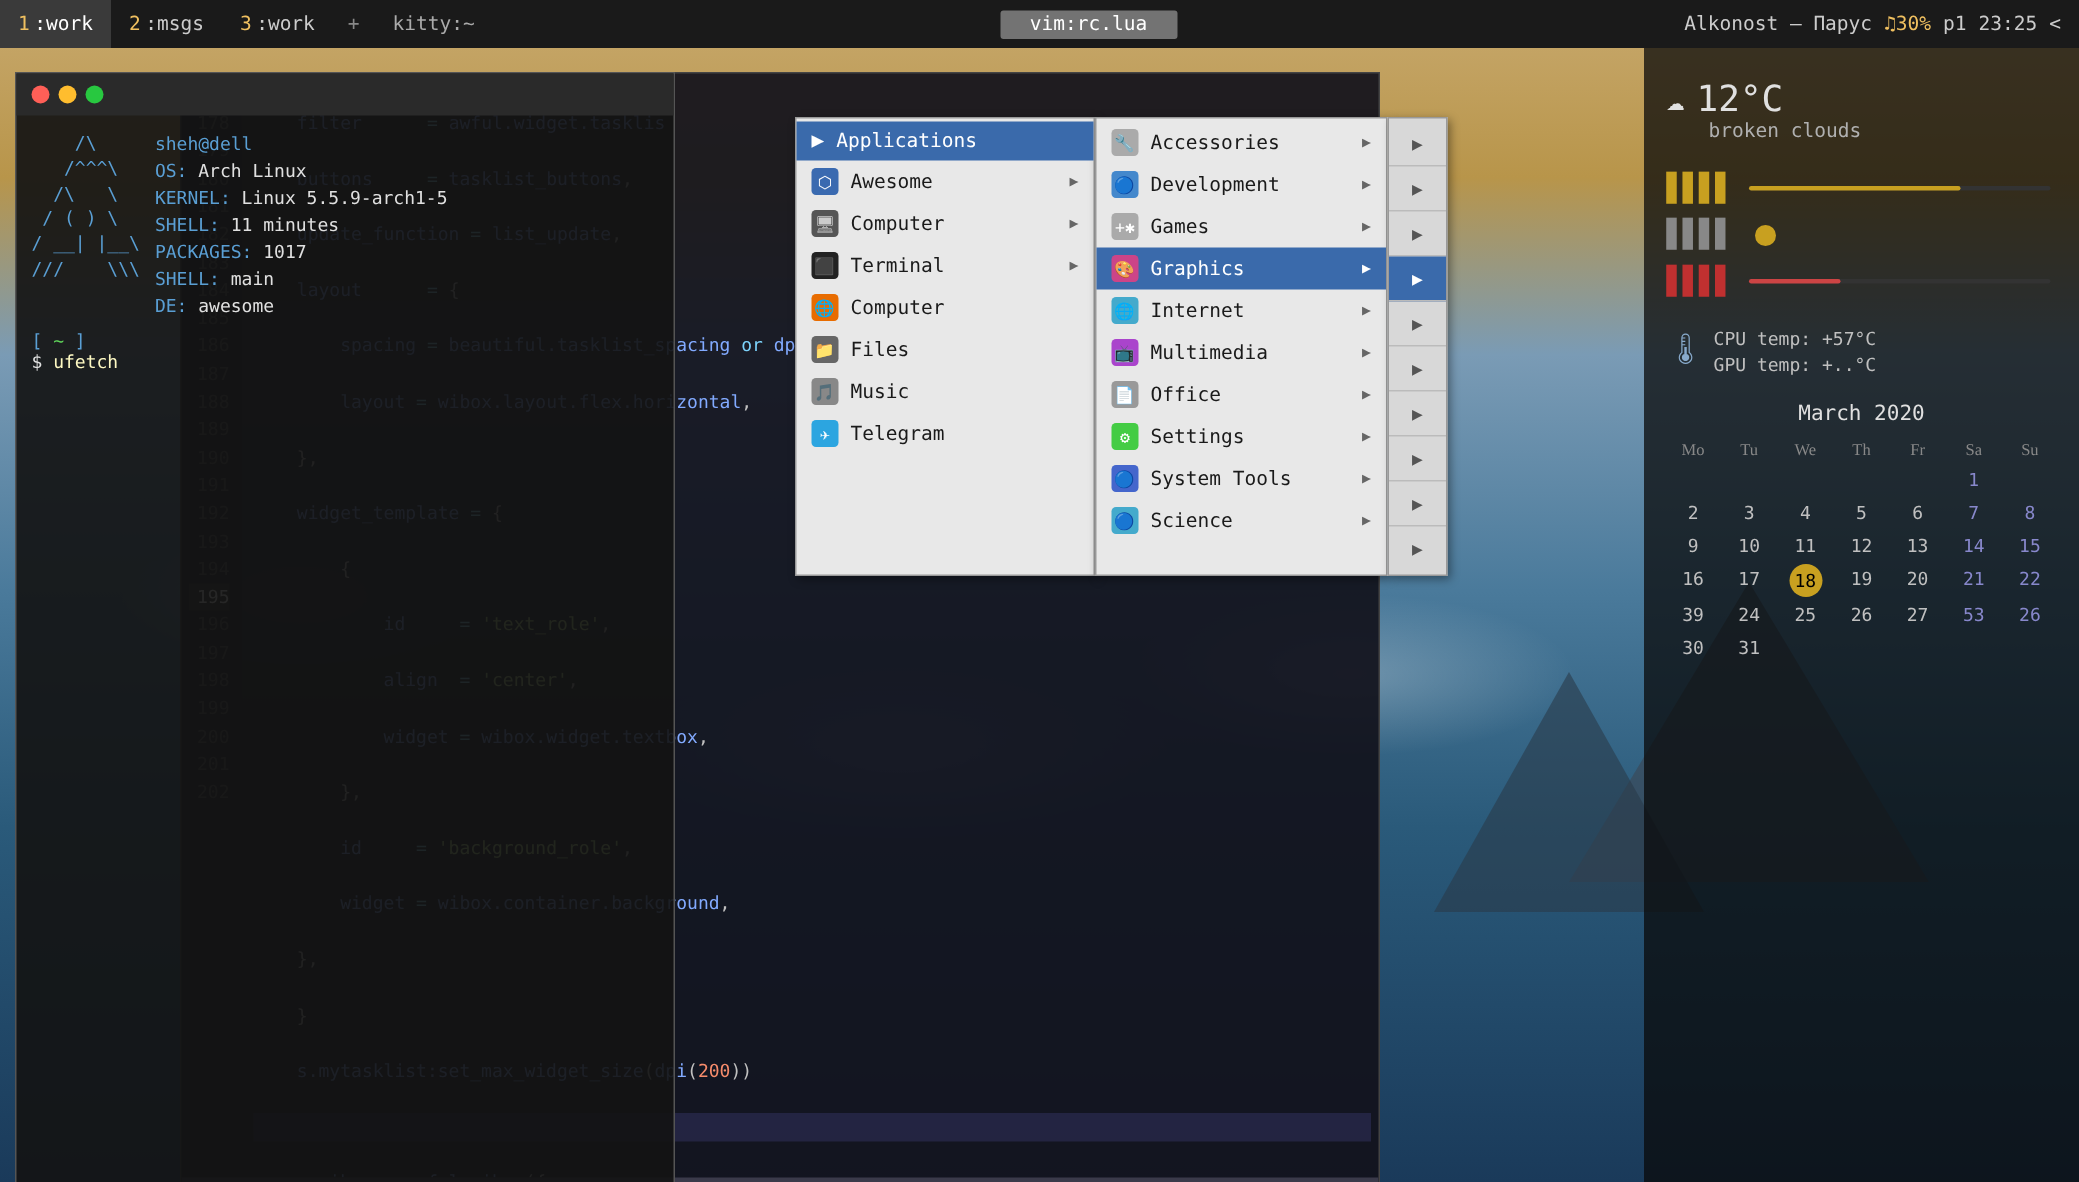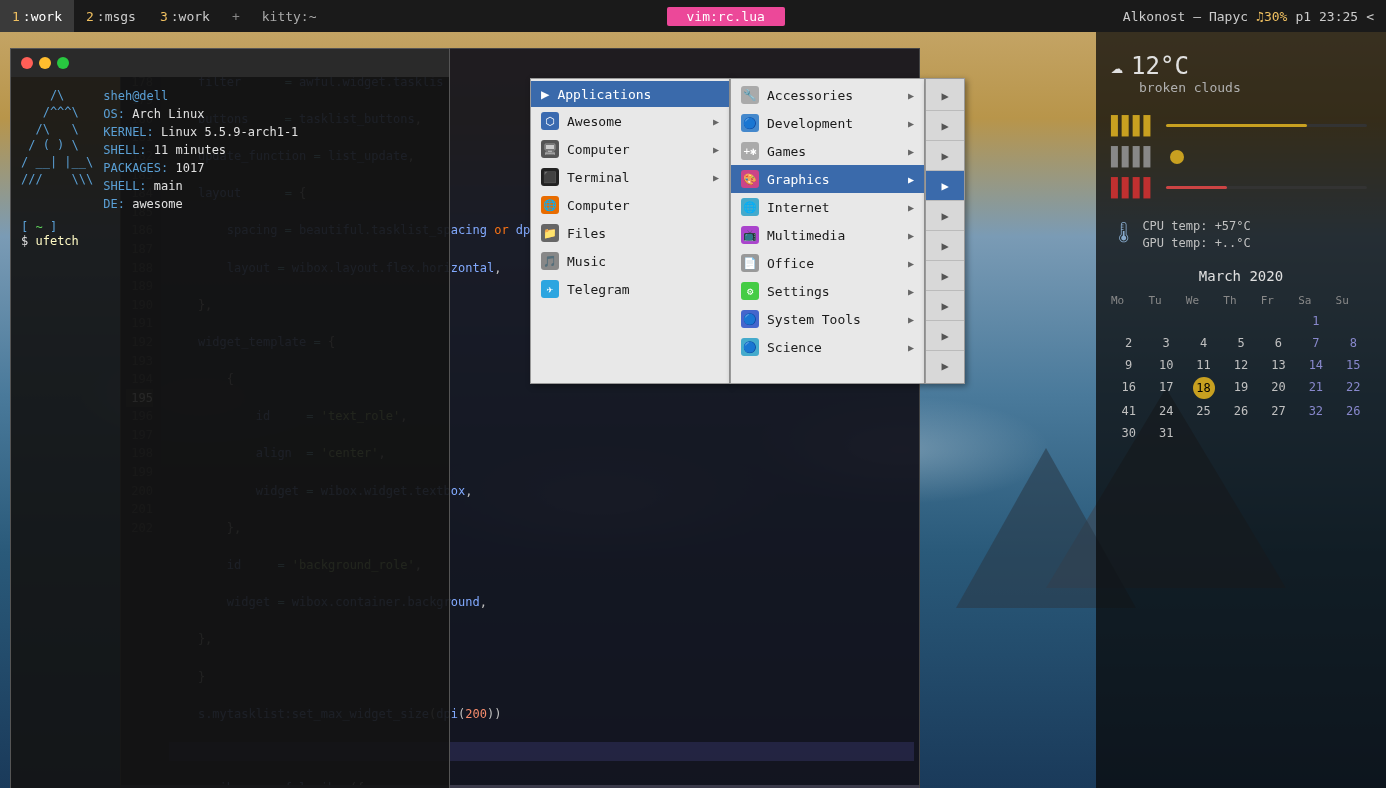--- a/index.html
+++ b/index.html
@@ -99,21 +99,21 @@
       display: flex;
       align-items: center;
     }
     .topbar-center {
       flex: 1;
       display: flex;
       justify-content: center;
       align-items: center;
     }
     .topbar-title {
-      background: #ec4899;
+      background: #737373;
       color: #fff;
       padding: 2px 20px;
       border-radius: 2px;
       font-size: 13px;
     }
     .topbar-right {
       display: flex;
       align-items: center;
       gap: 8px;
       padding-right: 12px;
@@ -222,21 +222,21 @@
       flex: 1;
       padding: 5px 5px 5px 8px;
       font-size: 12px;
       line-height: 1.55;
       overflow: hidden;
       color: #c0c0c0;
       white-space: pre;
     }
     .code-line { display: block; }
     .code-line.highlighted { background: rgba(255,255,100,0.15); }
-    .kw { color: #f97316; }
+    .kw { color: #7dd3fc; }
     .str { color: #c3e88d; }
     .var { color: #82aaff; }
     .fn { color: #82aaff; }
     .op { color: #89ddff; }
     .num { color: #f78c6c; }
     .code-statusbar {
       background: #3a3a4a;
       height: 22px;
       display: flex;
       align-items: center;
@@ -365,22 +365,23 @@
       margin-bottom: 8px;
     }
     .cal-grid {
       display: grid;
       grid-template-columns: repeat(7, 1fr);
       gap: 2px;
     }
     .cal-day-name {
       font-size: 11px;
       color: #888;
-      text-align: left;
+      text-align: center;
       padding: 2px 0;
+      font-family: Liberation Serif, serif;
     }
     .cal-day {
       font-size: 12px;
       color: #c0c0c0;
       text-align: center;
       padding: 3px 0;
     }
     .cal-day.today {
       background: #c8a020;
       color: #000;
@@ -438,21 +439,21 @@
     <div class="neofetch">
       <div class="ascii-art">    /\
    /^^^\
   /\   \
  / ( ) \
 / __| |__\
 ///    \\\</div>
       <div class="sysinfo">
         <div><span class="label">sheh@dell</span></div>
         <div><span class="label">OS:</span> <span class="value">Arch Linux</span></div>
-        <div><span class="label">KERNEL:</span> <span class="value">Linux 5.5.9-arch1-1</span></div>
+        <div><span class="label">KERNEL:</span> <span class="value">Linux 5.5.9-arch1-5</span></div>
         <div><span class="label">SHELL:</span> <span class="value">11 minutes</span></div>
         <div><span class="label">PACKAGES:</span> <span class="value">1017</span></div>
         <div><span class="label">SHELL:</span> <span class="value">main</span></div>
         <div><span class="label">DE:</span> <span class="value">awesome</span></div>
       </div>
     </div>
     <div class="prompt-line">
       <span class="prompt-bracket">[ </span><span class="prompt-tilde">~</span><span class="prompt-bracket"> ]</span><br>
       <span class="prompt-dollar">$ </span><span class="prompt-cmd">ufetch</span>
     </div>
@@ -728,26 +729,26 @@
       <div class="cal-day sun">15</div>
 
       <div class="cal-day">16</div>
       <div class="cal-day">17</div>
       <div class="cal-day today">18</div>
       <div class="cal-day">19</div>
       <div class="cal-day">20</div>
       <div class="cal-day sat">21</div>
       <div class="cal-day sun">22</div>
 
-      <div class="cal-day">41</div>
+      <div class="cal-day">39</div>
       <div class="cal-day">24</div>
       <div class="cal-day">25</div>
       <div class="cal-day">26</div>
       <div class="cal-day">27</div>
-      <div class="cal-day sat">32</div>
+      <div class="cal-day sat">53</div>
       <div class="cal-day sun">26</div>
 
       <div class="cal-day">30</div>
       <div class="cal-day">31</div>
       <div class="cal-day empty"></div>
       <div class="cal-day empty"></div>
       <div class="cal-day empty"></div>
       <div class="cal-day empty"></div>
       <div class="cal-day empty"></div>
     </div>

